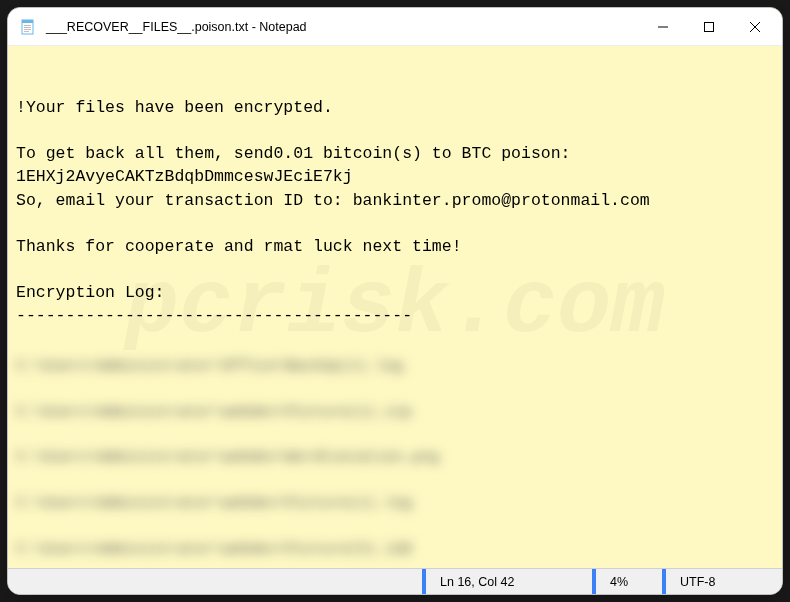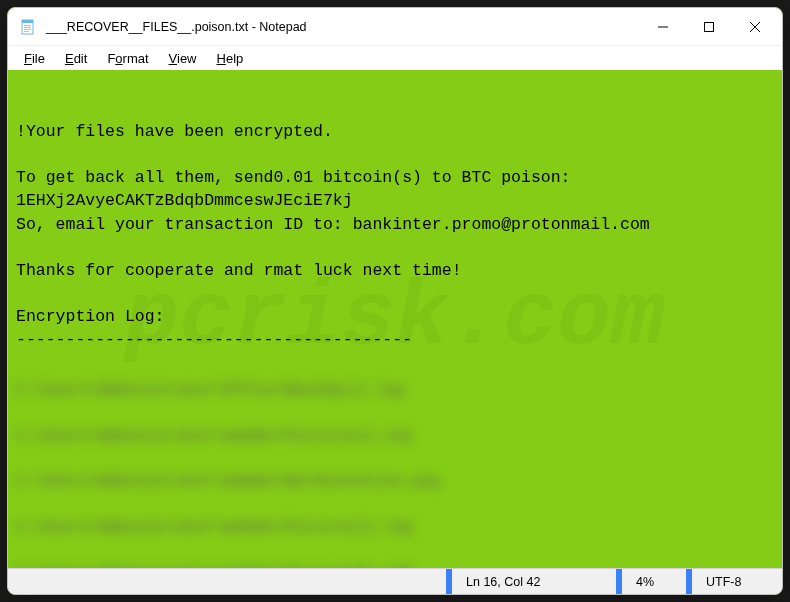--- a/index.html
+++ b/index.html
@@ -13,23 +13,23 @@
       width: 790px;
       height: 602px;
       overflow: hidden;
       display: flex;
       align-items: center;
       justify-content: center;
     }
     .window {
       width: 776px;
       height: 588px;
-      background: #84cc16;
+      background: #fef9c3;
       border: 1px solid #c0c0c0;
-      border-radius: 8px;
+      border-radius: 13px;
       box-shadow: 0 8px 30px rgba(0,0,0,0.3);
       display: flex;
       flex-direction: column;
       overflow: hidden;
       position: relative;
     }
     .titlebar {
       height: 38px;
       display: flex;
       align-items: center;
@@ -108,21 +108,21 @@
       height: 26px;
       background: #f0f0f0;
       border-top: 1px solid #d0d0d0;
       display: flex;
       align-items: center;
       font-size: 12.5px;
       color: #000;
     }
     .status-section {
       padding: 0 14px;
-      border-left: 6px solid #3b82f6;
+      border-left: 4px solid #3b82f6;
       height: 100%;
       display: flex;
       align-items: center;
     }
     .status-spacer {
       flex: 1;
     }
     .watermark {
       position: absolute;
       top: 50%;
@@ -167,27 +167,20 @@
       </div>
       <div class="window-control close">
         <svg width="10" height="10" viewBox="0 0 10 10">
             <line x1="0" y1="0" x2="10" y2="10" stroke="#000" stroke-width="1"></line>
             <line x1="10" y1="0" x2="0" y2="10" stroke="#000" stroke-width="1"></line>
           </svg>
       </div>
     </div>
   </div>
 
-  <div class="menubar">
-    <div class="menu-item"><span class="underline">F</span><span>ile</span></div>
-    <div class="menu-item"><span class="underline">E</span>dit</div>
-    <div class="menu-item">F<span class="underline">o</span>rmat</div>
-    <div class="menu-item"><span class="underline">V</span>iew</div>
-    <div class="menu-item"><span class="underline">H</span>elp</div>
-  </div>
 
   <div class="content">
     <div class="watermark">pcrisk.com</div>
 <span>!Your files have been encrypted.</span>
 <span></span>
 <span>To get back all them, send0.01 bitcoin(s) to BTC poison:</span>
 <span>1EHXj2AvyeCAKTzBdqbDmmceswJEciE7kj</span>
 <span>So, email your transaction ID to: bankinter.promo@protonmail.com</span>
 <span></span>
 <span>Thanks for cooperate and rmat luck next time!</span>
@@ -203,16 +196,16 @@
 
 
 
 
 </div></div>
 
   <div class="statusbar">
     <div class="status-spacer"></div>
     <div class="status-section" style="width:170px">Ln 16, Col 42</div>
     <div class="status-section" style="width:70px">4%</div>
-    <div class="status-section" style="width:96px">UTF-8</div>
+    <div class="status-section" style="width:120px">UTF-8</div>
   </div>
 
 </div>
 
 </body></html>

